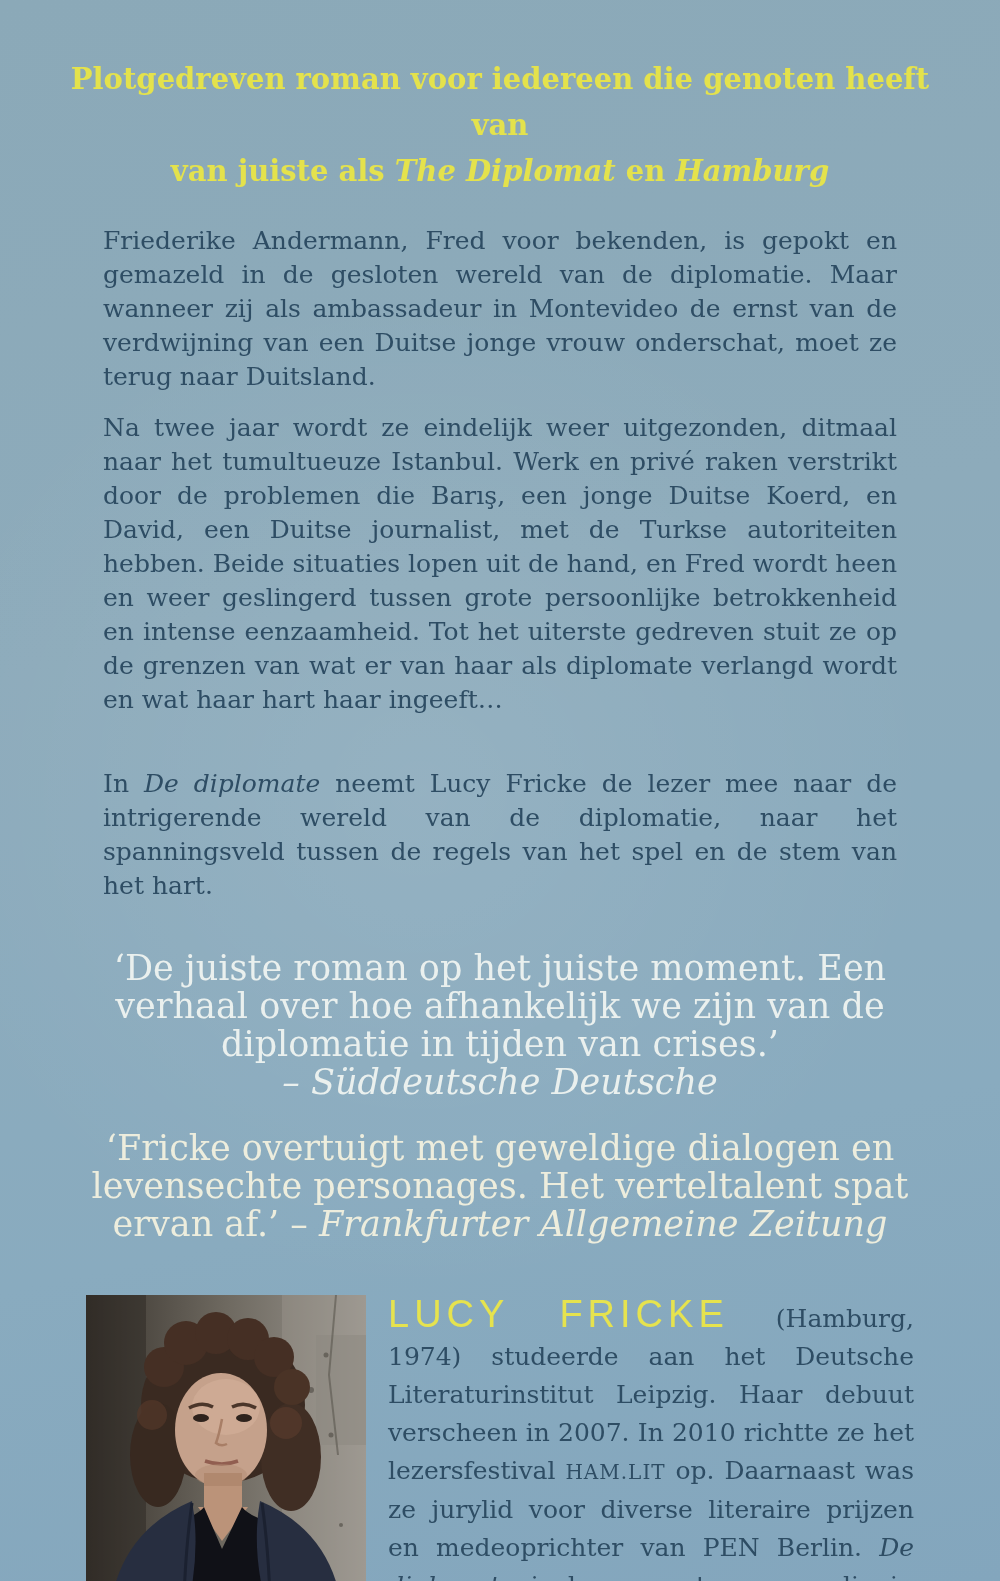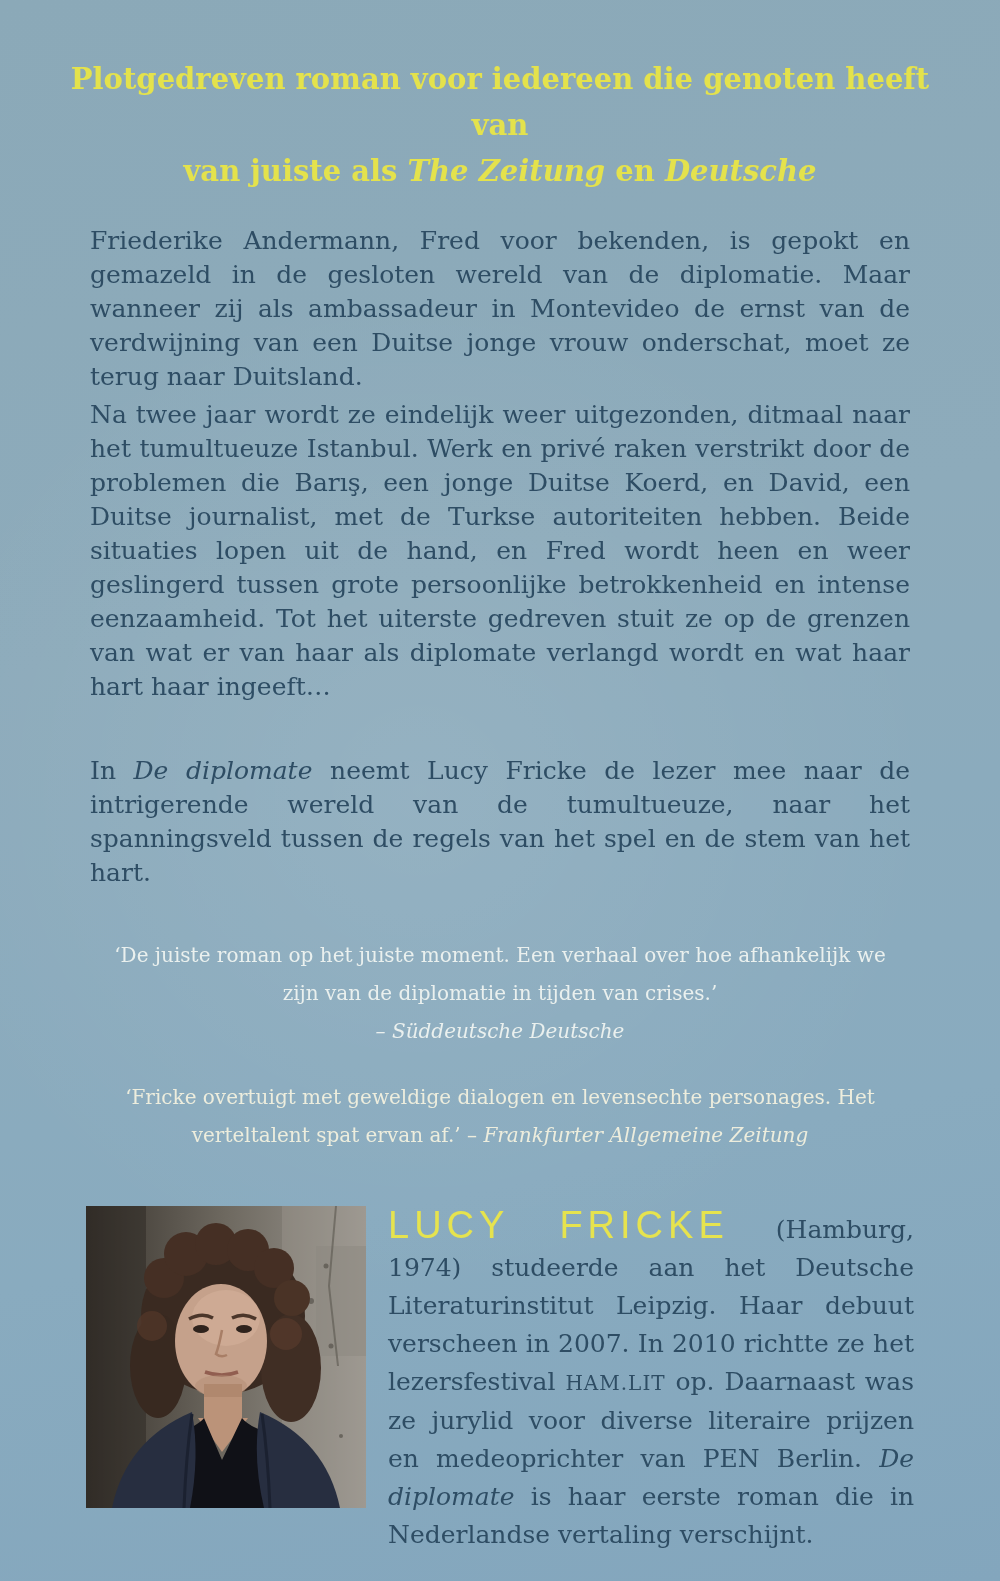--- a/index.html
+++ b/index.html
@@ -23,26 +23,26 @@
     font-size: 29px;
     line-height: 46px;
     margin: 0 -30px 30px -30px;
   }
   .synopsis {
     color: #2e4d64;
     font-size: 25px;
     line-height: 34px;
     text-align: justify;
   }
-  .synopsis p { margin: 4px; }
+  .synopsis p { margin: 17px; }
   .synopsis p.spaced { margin-top: 50px; }
   .quote {
     text-align: center;
     color: #eaf0ee;
-    font-size: 20px;
+    font-size: 35px;
     line-height: 38px;
   }
   .quote1 { margin-top: 46px; }
   .quote1 .quote-text { max-width: 810px; margin: 0 auto; }
   .quote2 { margin-top: 28px; color: #ededdd; max-width: 850px; margin-left: auto; margin-right: auto; }
   .author-section {
     margin-top: 52px;
     display: flex;
     gap: 22px;
   }
@@ -66,27 +66,27 @@
   }
   .sc { font-size: 0.8em; letter-spacing: 1px; }
 </style>
 </head>
 <body>
 
 <div class="cover">
 
   <div class="tagline">
     <div>Plotgedreven roman voor iedereen die genoten heeft van</div>
-    <div><span>van juiste als </span><i>The Zeitung</i><span> en </span><i>Deutsche</i></div>
+    <div><span>van juiste als </span><i>The Diplomat</i><span> en </span><i>Hamburg</i></div>
   </div>
 
   <div class="synopsis">
     <p>Friederike Andermann, Fred voor bekenden, is gepokt en gemazeld in de gesloten wereld van de diplomatie. Maar wanneer zij als ambassadeur in Montevideo de ernst van de verdwijning van een Duitse jonge vrouw onderschat, moet ze terug naar Duitsland.</p>
     <p>Na twee jaar wordt ze eindelijk weer uitgezonden, ditmaal naar het tumultueuze Istanbul. Werk en privé raken verstrikt door de problemen die Barış, een jonge Duitse Koerd, en David, een Duitse journalist, met de Turkse autoriteiten hebben. Beide situaties lopen uit de hand, en Fred wordt heen en weer geslingerd tussen grote persoonlijke betrokkenheid en intense eenzaamheid. Tot het uiterste gedreven stuit ze op de grenzen van wat er van haar als diplomate verlangd wordt en wat haar hart haar ingeeft…</p>
-    <p class="spaced"><span>In </span><i>De diplomate</i><span> neemt Lucy Fricke de lezer mee naar de intrigerende wereld van de tumultueuze, naar het spanningsveld tussen de regels van het spel en de stem van het hart.</span></p>
+    <p class="spaced"><span>In </span><i>De diplomate</i><span> neemt Lucy Fricke de lezer mee naar de intrigerende wereld van de diplomatie, naar het spanningsveld tussen de regels van het spel en de stem van het hart.</span></p>
   </div>
 
   <div class="quote quote1">
     <div class="quote-text">‘De juiste roman op het juiste moment. Een verhaal over hoe afhankelijk we zijn van de diplomatie in tijden van crises.’</div>
     <div class="quote-attr"><i>– Süddeutsche Deutsche</i></div>
   </div>
 
   <div class="quote quote2">
     <span>‘Fricke overtuigt met geweldige dialogen en levensechte personages. Het verteltalent spat ervan af.’ – </span><i>Frankfurter Allgemeine Zeitung</i>
   </div>

